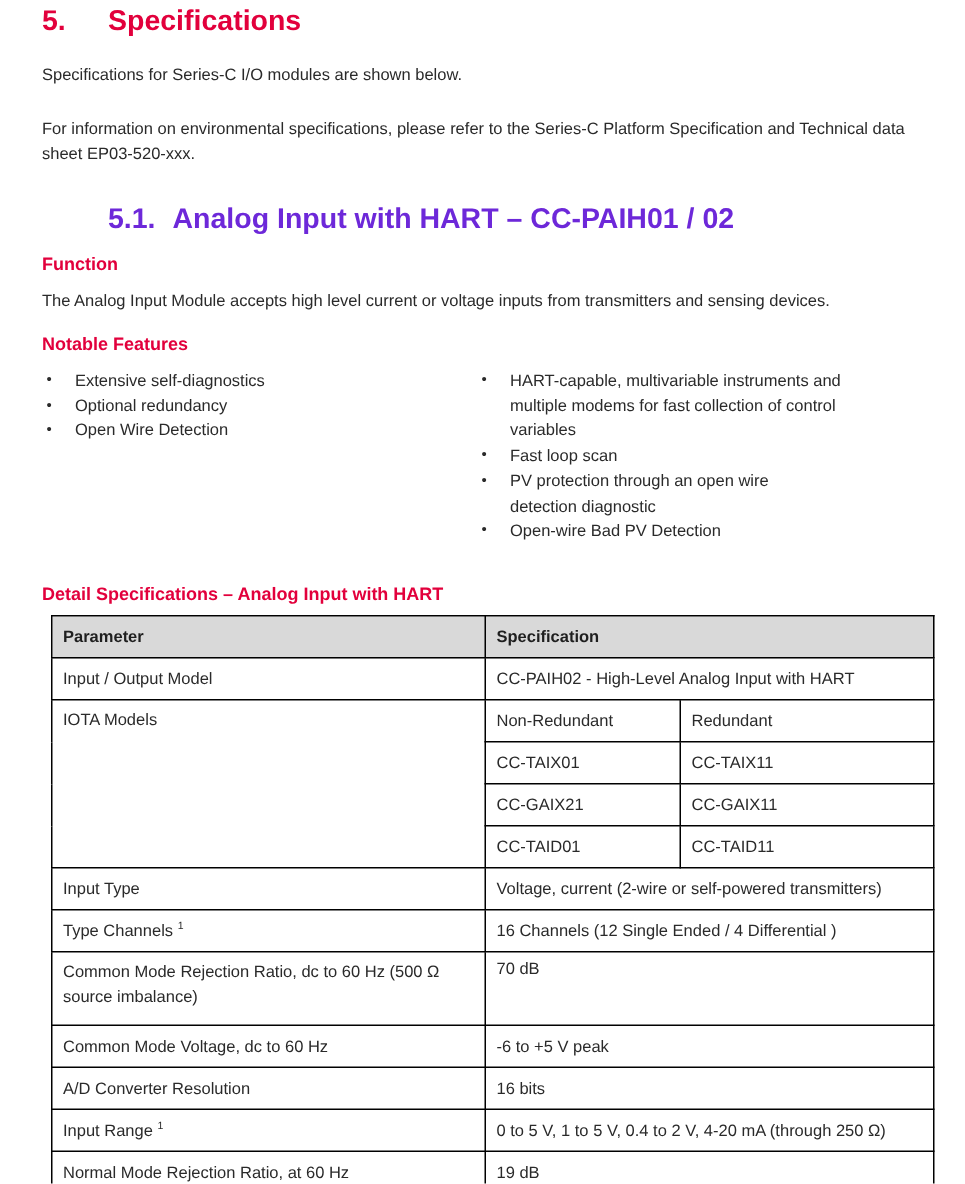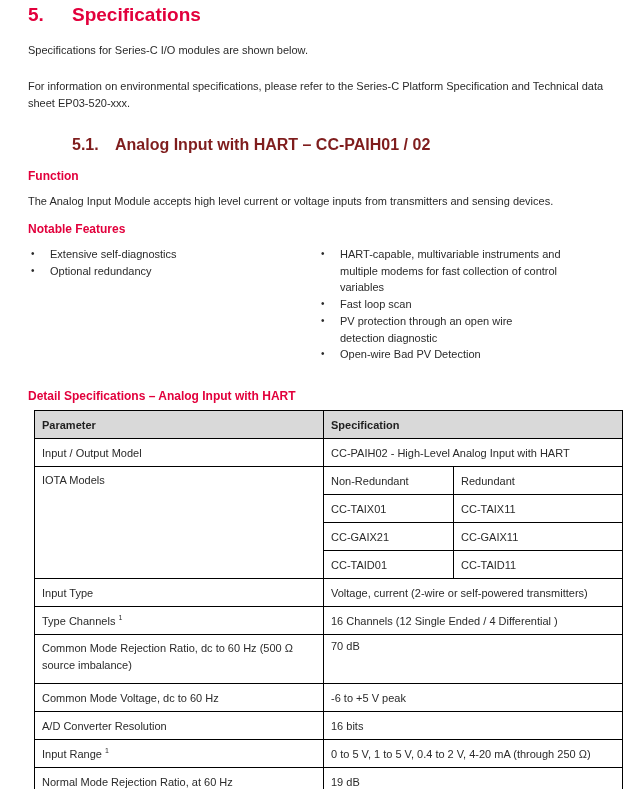--- a/index.html
+++ b/index.html
@@ -2,21 +2,21 @@
 <html><head>
 <meta charset="utf-8">
 <style>
   html, body { margin: 0; padding: 0; background: #ffffff; }
   body { width: 643px; height: 789px; position: relative; overflow: hidden;
          font-family: "Liberation Sans", sans-serif; color: #262626; }
   .abs { position: absolute; }
   .h1 { left: 28px; top: 4px; font-size: 19px; font-weight: bold; color: #e2003c; white-space: nowrap; }
   .h1 .num { display: inline-block; width: 44px; }
   .p { left: 28px; font-size: 11px; line-height: 17px; color: #2a2a2a; width: 590px; }
-  .h2 { left: 72px; top: 136px; font-size: 16px; font-weight: bold; color: #7f1d1d; white-space: nowrap; }
+  .h2 { left: 72px; top: 136px; font-size: 19px; font-weight: bold; color: #6d28d9; white-space: nowrap; }
   .h2 .num { display: inline-block; width: 43px; }
   .h3 { left: 28px; font-size: 12px; font-weight: bold; color: #e2003c; white-space: nowrap; }
   ul.feat { list-style: none; margin: 0; padding: 0; font-size: 11px; line-height: 16.7px; color: #2a2a2a; }
   ul.feat li { position: relative; padding-left: 22px; }
   ul.feat li::before { content: "\2022"; position: absolute; left: 3px; top: 0; font-size: 10px; }
   .col-left { left: 28px; top: 246px; width: 280px; }
   .col-right { left: 318px; top: 246px; width: 300px; }
   table.spec { position: absolute; left: 34px; top: 410px; width: 588px; border-collapse: collapse;
                font-size: 11px; color: #2a2a2a; table-layout: fixed; }
   table.spec td, table.spec th { border: 1px solid #000000; padding: 0 7px; vertical-align: top; text-align: left; }
@@ -42,20 +42,21 @@
 
 <div class="abs h3" style="top:169px;">Function</div>
 <div class="abs p" style="top:193px;">The Analog Input Module accepts high level current or voltage inputs from transmitters and sensing devices.</div>
 
 <div class="abs h3" style="top:222px;">Notable Features</div>
 
 <div class="abs col-left">
   <ul class="feat">
     <li>Extensive self-diagnostics</li>
     <li>Optional redundancy</li>
+    <li>Open Wire Detection</li>
   </ul>
 </div>
 
 <div class="abs col-right">
   <ul class="feat">
     <li style="padding-right:20px;">HART-capable, multivariable instruments and multiple modems for fast collection of control variables</li>
     <li>Fast loop scan</li>
     <li style="padding-right:60px;">PV protection through an open wire detection diagnostic</li>
     <li>Open-wire Bad PV Detection</li>
   </ul>

